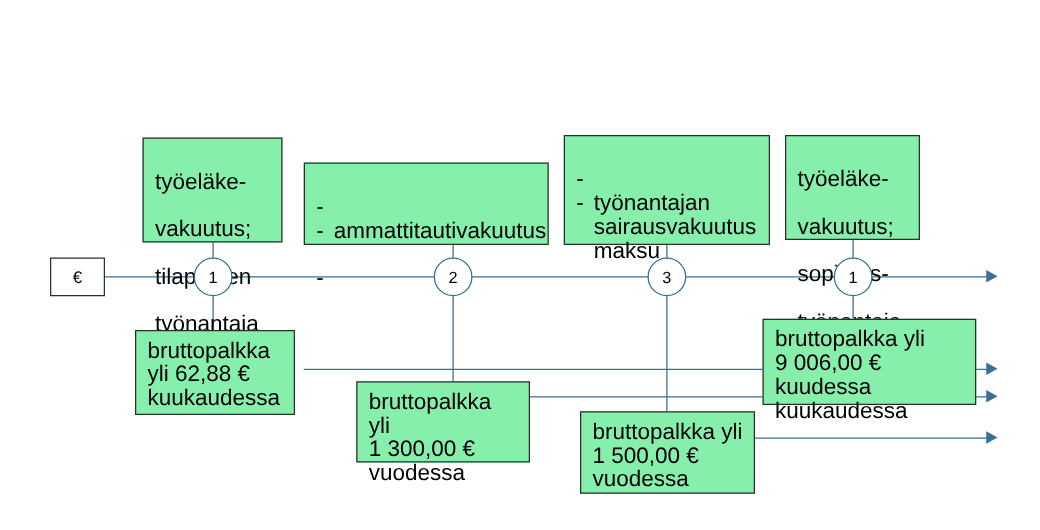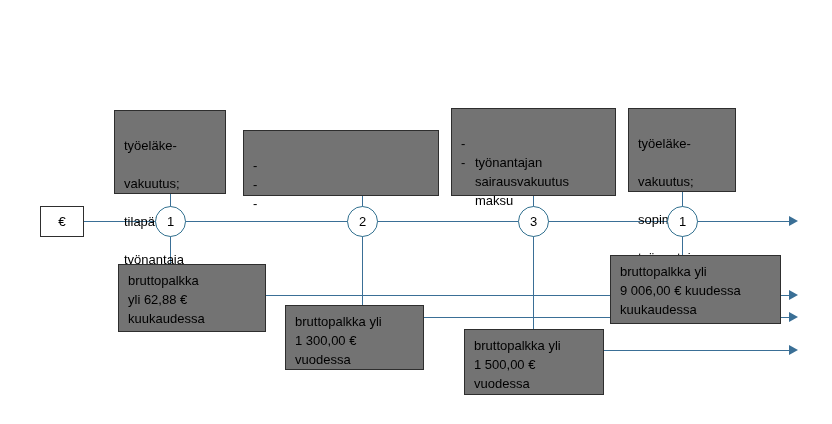--- a/index.html
+++ b/index.html
@@ -14,22 +14,22 @@
     position: relative;
     width: 832px;
     height: 424px;
     background: #ffffff;
     overflow: hidden;
   }
   .box {
     position: absolute;
     box-sizing: border-box;
     border: 1px solid #2e2e2e;
-    background: #737373;
-    font-size: 13px;
+    background: #86efac;
+    font-size: 18px;
     line-height: 19px;
     color: #000000;
     padding: 6px 8px 6px 9px;
     white-space: pre-line;
     z-index: 3;
   }
   .box.list {
     padding-left: 9px;
   }
   .box .li {
@@ -135,39 +135,39 @@
 
   <div class="box" style="left:114px; top:110px; width:112px; height:84px;">
     <span>työeläke-</span><br>
     <span>vakuutus;</span><br>
     <span>tilapäinen</span><br>
     <span>työnantaja</span>
   </div>
 
   <div class="box list" style="left:243px; top:130px; width:196px; height:66px;">
     <span class="li"><span class="dash">-</span></span>
-    <span class="li"><span class="dash">-</span></span>
+    <span class="li"><span class="dash">-</span><span>ammattitautivakuutus</span></span>
     <span class="li"><span class="dash">-</span></span>
   </div>
 
   <div class="box list" style="left:451px; top:108px; width:165px; height:88px;">
     <span class="li"><span class="dash">-</span></span>
     <span class="li"><span class="dash">-</span><span>työnantajan
 sairausvakuutus
 maksu</span></span>
   </div>
 
   <div class="box" style="left:628px; top:108px; width:108px; height:84px;">
     <span>työeläke-</span><br>
     <span>vakuutus;</span><br>
     <span>sopimus-</span><br>
     <span>työnantaja</span>
   </div>
 
-  <div class="box" style="left:118px; top:264px; width:148px; height:68px;"><span>bruttopalkka
+  <div class="box" style="left:108px; top:264px; width:128px; height:68px;"><span>bruttopalkka
 yli 62,88 €
 kuukaudessa</span></div>
 
   <div class="box" style="left:285px; top:305px; width:139px; height:65px;"><span>bruttopalkka yli
 1 300,00 €
 vuodessa</span></div>
 
   <div class="box" style="left:464px; top:329px; width:140px; height:66px;"><span>bruttopalkka yli
 1 500,00 €
 vuodessa</span></div>

